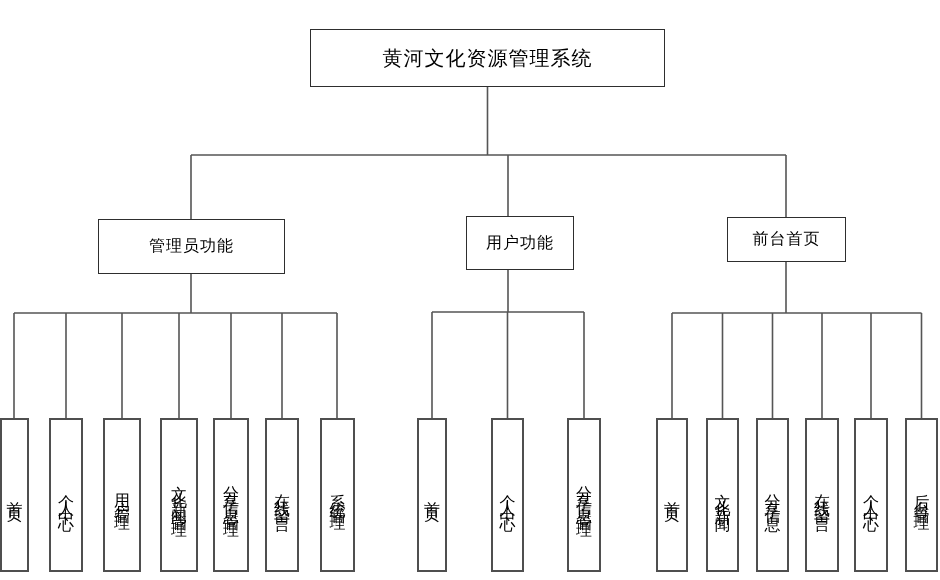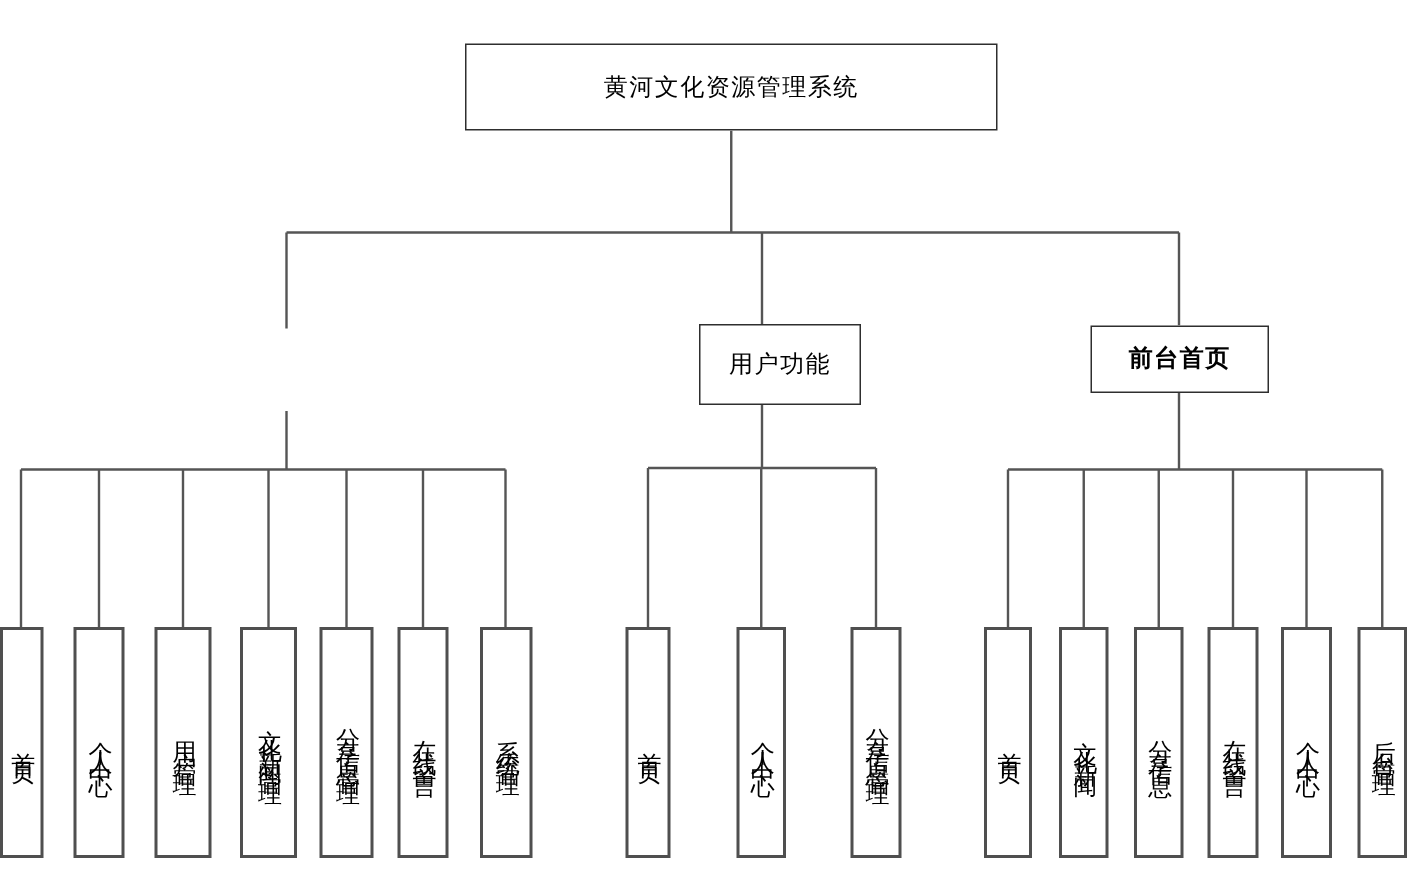--- a/index.html
+++ b/index.html
@@ -12,21 +12,21 @@
   }
   .connectors{position:absolute;left:0;top:0;width:940px;height:580px;}
   .node{
     position:absolute;
     background:#ffffff;
     border:1px solid #2e2e2e;
     box-sizing:border-box;
     display:flex;align-items:center;justify-content:center;
     color:#000000;
   }
-  .node.root{font-size:16px;letter-spacing:1px;}
+  .node.root{font-size:20px;letter-spacing:1px;}
   .node.branch{font-size:16px;letter-spacing:1px;}
   .node.leaf{
     border:2px solid #4f4f4f;
     font-size:16px;
     writing-mode:vertical-lr;
     text-orientation:upright;
     letter-spacing:0.45em;
     line-height:1;
   }
   .watermark{
@@ -52,22 +52,23 @@
          M508 270 V312
          M432 312 H584
          M432 312 V418 M507.5 312 V418 M584 312 V418
          M786 262 V313
          M672 313 H921.5
          M672 313 V418 M722.5 313 V418 M772.5 313 V418 M822 313 V418 M871 313 V418 M921.5 313 V418" fill="none" stroke="#555555" stroke-width="1.6"></path>
   </svg>
 
   <div class="node root" style="left:310px;top:29px;width:355px;height:58px;">黄河文化资源管理系统</div>
 
+  <div class="node branch" style="left:98px;top:219px;width:187px;height:55px;">管理员功能</div>
   <div class="node branch" style="left:466px;top:216px;width:108px;height:54px;">用户功能</div>
-  <div class="node branch" style="left:727px;top:217px;width:119px;height:45px;font-weight:bold;">前台首页</div>
+  <div class="node branch" style="left:727px;top:217px;width:119px;height:45px;">前台首页</div>
 
   <div class="node leaf" style="left:0px;top:418px;width:29px;height:154px;">首页</div>
   <div class="node leaf" style="left:49px;top:418px;width:34px;height:154px;">个人中心</div>
   <div class="node leaf" style="left:103px;top:418px;width:38px;height:154px;">用户管理</div>
   <div class="node leaf" style="left:160px;top:418px;width:38px;height:154px;">文化新闻管理</div>
   <div class="node leaf" style="left:213px;top:418px;width:36px;height:154px;">分享信息管理</div>
   <div class="node leaf" style="left:265px;top:418px;width:34px;height:154px;">在线留言</div>
   <div class="node leaf" style="left:320px;top:418px;width:35px;height:154px;">系统管理</div>
 
   <div class="node leaf" style="left:417px;top:418px;width:30px;height:154px;">首页</div>

